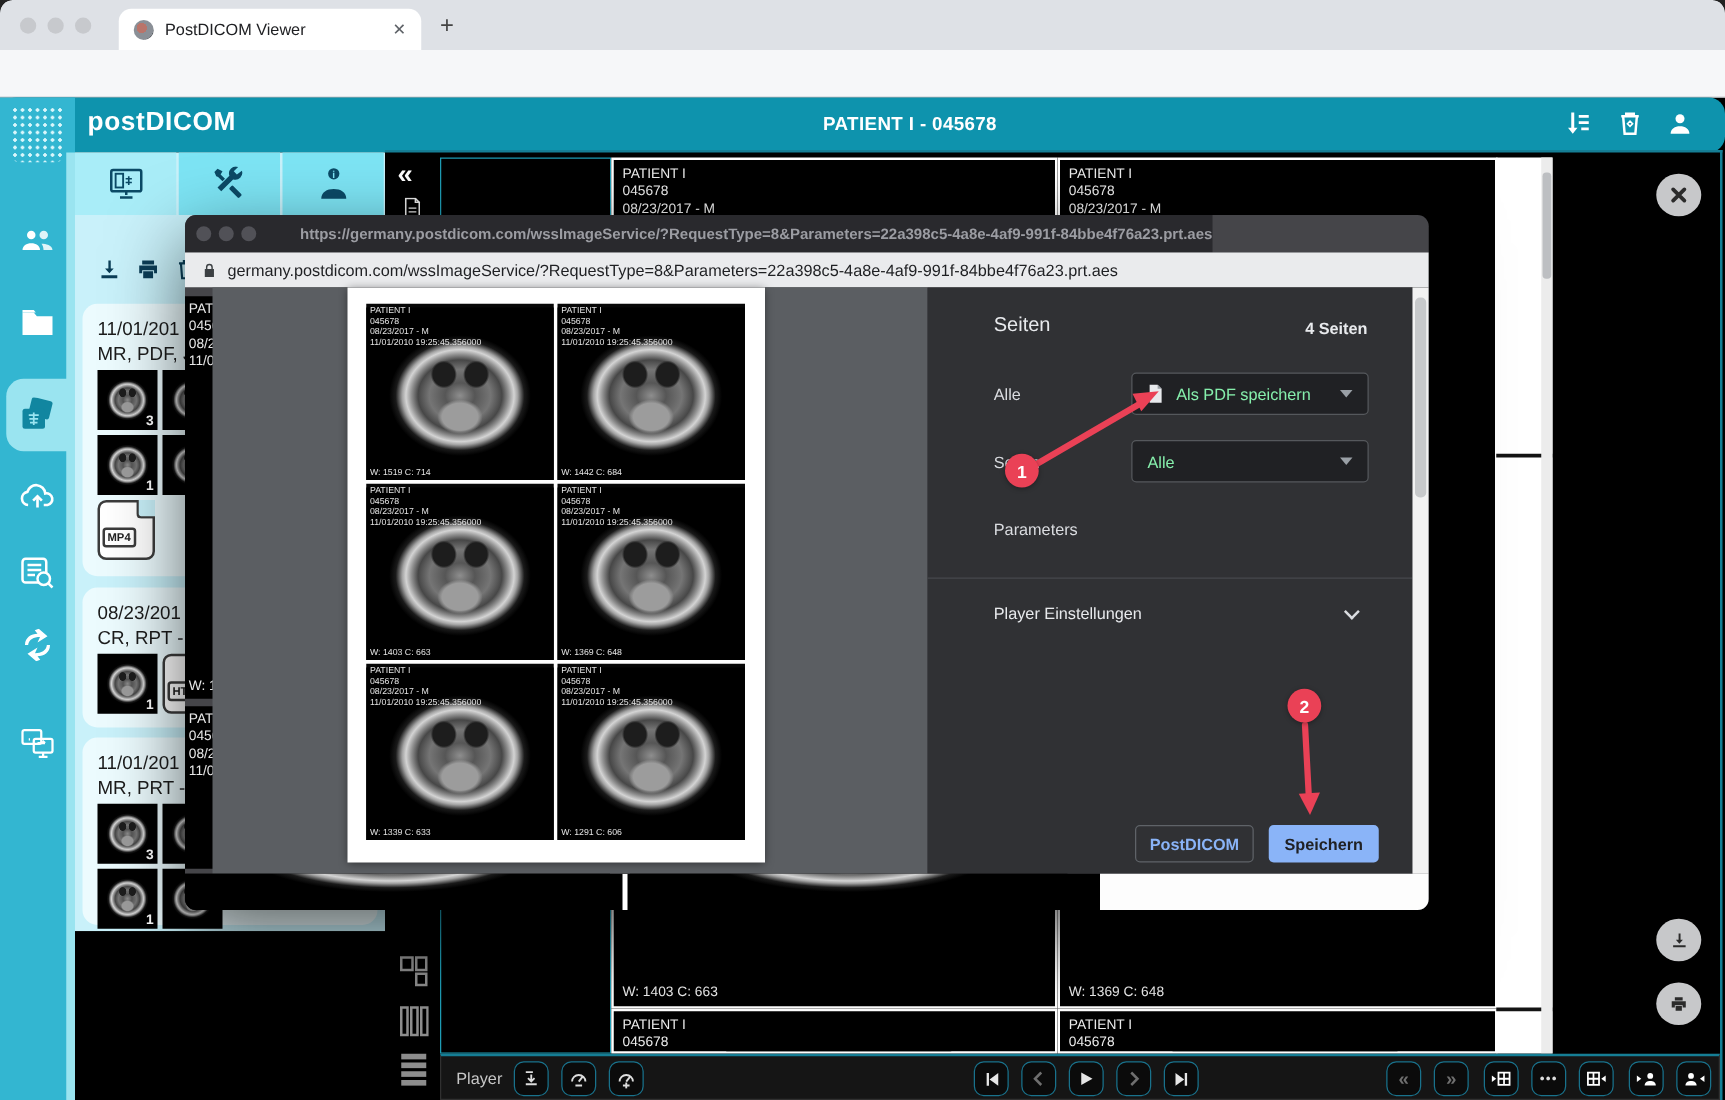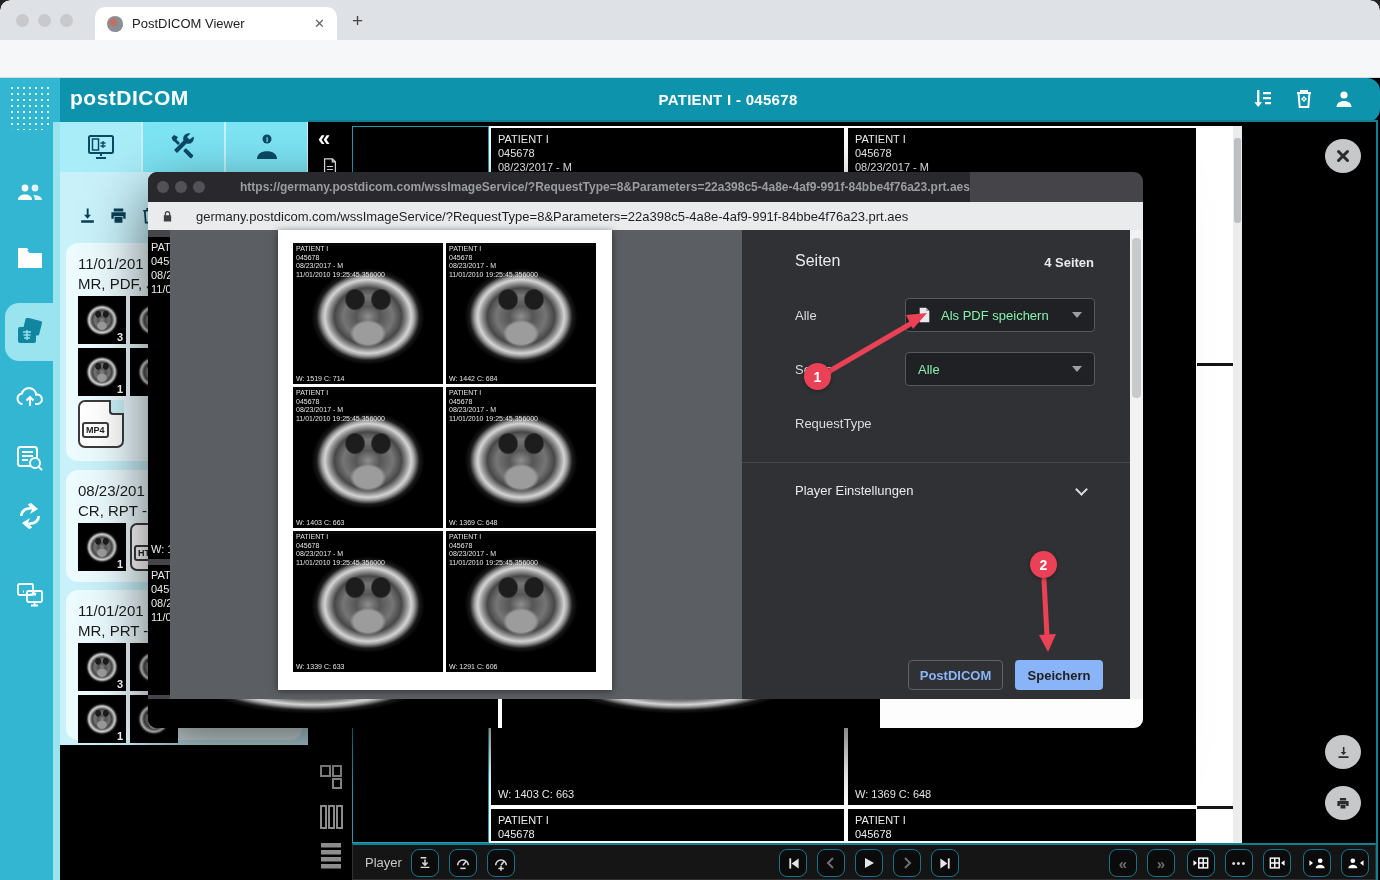--- a/index.html
+++ b/index.html
@@ -61,21 +61,21 @@
   .laybtn{position:absolute;left:6px;width:34px;height:34px;display:flex;align-items:center;justify-content:center;color:#8d8d8d;}
   .playerbar{position:absolute;left:44px;top:721px;width:1024px;height:37px;background:#151515;border:1px solid #303030;border-top:2px solid #157e95;}
   .pbtn{position:absolute;top:4px;width:28px;height:28px;border:1.5px solid #19728c;border-radius:8px;background:#0b0b0b;display:flex;align-items:center;justify-content:center;color:#dcdcdc;font-size:15px;}
   .pbtn.gray{color:#6f6f6f;}
   .playerlbl{position:absolute;left:12px;top:10px;color:#c7c7c7;font-size:13px;}
   
   .popup{left:148px;top:172px;width:995px;height:556px;border-radius:9px;overflow:hidden;background:#454549;box-shadow:0 22px 60px rgba(0,0,0,.6);z-index:40;}
   .ptbar{left:0;top:0;width:822px;height:30px;background:#29292d;}
   .pdot{top:9px;width:12px;height:12px;border-radius:50%;background:#515157;}
   .pturl{left:92px;top:8px;color:#9b9ca2;font-size:12px;font-weight:600;white-space:nowrap;}
-  .purlbar{left:0;top:30px;width:995px;height:28px;background:#eaebed;display:flex;align-items:center;padding:0 14px;gap:23px;}
+  .purlbar{left:0;top:30px;width:995px;height:28px;background:#eaebed;display:flex;align-items:center;padding:0 14px;gap:9px;}
   .purltxt{font-size:13px;color:#1f2023;white-space:nowrap;}
   .pcontent{left:0;top:58px;width:995px;height:498px;background:#454549;}
   .pdfpage{position:absolute;left:0;width:24px;background:#000;overflow:hidden;}
   .pdfovl{position:absolute;left:3px;color:#e8e8e8;font-size:11px;line-height:14px;white-space:nowrap;}
   .modal-preview{position:absolute;left:22px;top:0;width:572px;height:469px;background:#5b5e62;}
   .ppage{position:absolute;left:108px;top:0;width:334px;height:460px;background:#fff;box-shadow:0 1px 7px rgba(0,0,0,.5);}
   .pgrid{position:absolute;left:15px;top:13px;width:303px;height:430px;display:grid;grid-template-columns:150px 150px;grid-template-rows:141px 141px 141px;gap:3px;}
   .pcell{position:relative;background:#070707;overflow:hidden;}
   .pcell .mri{position:absolute;left:-4%;top:2%;width:108%;height:100%;}
   .povl{position:absolute;left:3px;top:2px;color:#e4e4e4;font-size:7px;line-height:8.5px;white-space:nowrap;z-index:2;}
@@ -663,21 +663,21 @@
           <span class="ddtext">Als PDF speichern</span>
           <span class="caret"></span>
         </div>
 
         <div class="slabel" style="top:132px">Seiten</div>
         <div class="dropdown" style="top:122px">
           <span class="ddtext">Alle</span>
           <span class="caret"></span>
         </div>
 
-        <div class="slabel" style="top:186px">RequestType</div>
+        <div class="slabel" style="top:186px">Parameters</div>
 
         <div class="sdivider"></div>
         <div class="moreset">Player Einstellungen</div>
         <div class="chev"></div>
 
         <div class="btn-cancel">PostDICOM</div>
         <div class="btn-save">Speichern</div>
       </div>
 
       <div class="pscroll">

